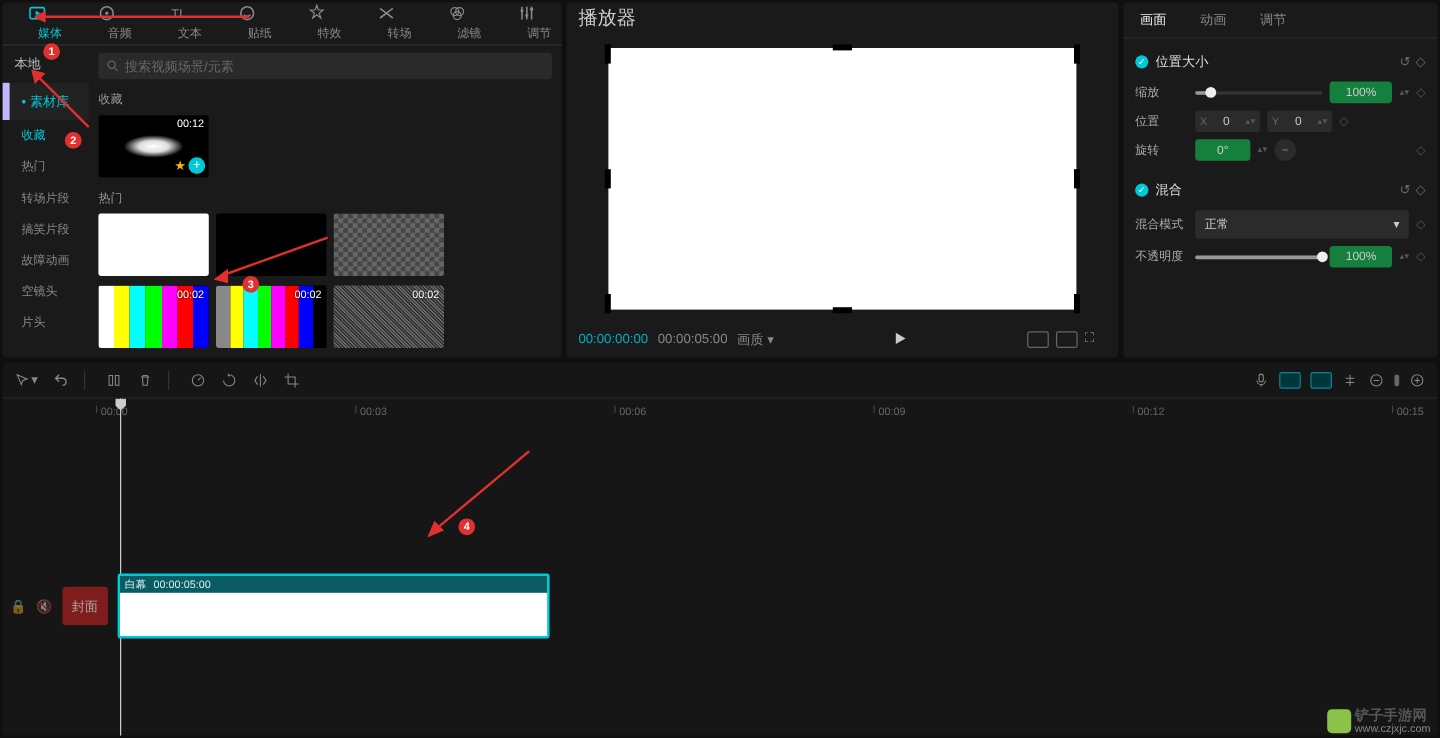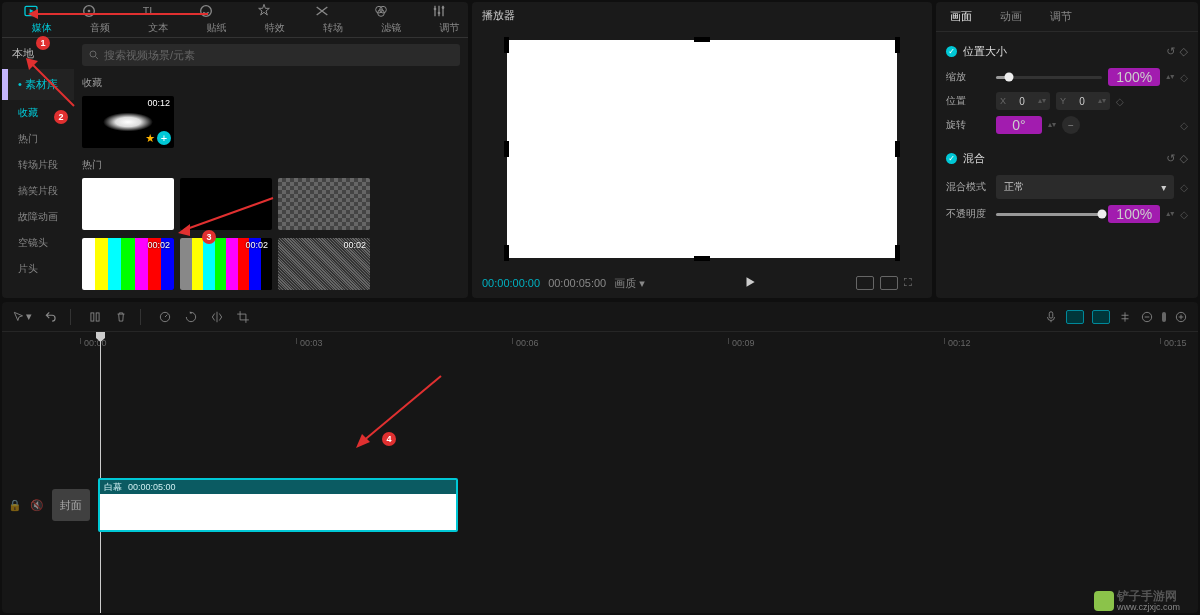--- a/index.html
+++ b/index.html
@@ -36,21 +36,21 @@
   .thumb .dur { position:absolute; top:2px; right:4px; font-size:9px; color:#fff; text-shadow:0 0 2px #000; }
   .thumb .addbtn { position:absolute; bottom:3px; right:3px; width:14px; height:14px; border-radius:50%; background:#00c8d6; color:#fff; display:flex; align-items:center; justify-content:center; font-size:11px; line-height:1; }
   .thumb .star { position:absolute; bottom:3px; right:19px; color:#ffb400; font-size:11px; }
   .effect1 { background: radial-gradient(ellipse 45% 30% at 50% 50%, #fff, #ddd 30%, transparent 60%), #000; }
   .effect2 { background: radial-gradient(ellipse 60% 20% at 50% 50%, #6ac8ff, transparent 70%), #000; }
   .bars { display:flex; height:100%; }
   .bars div { flex:1; }
   
   
   .player-panel { width: 460px; background:#1a1a1a; border-radius:4px; display:flex; flex-direction:column; }
-  .player-header { height:26px; display:flex; align-items:center; padding:0 10px; color:#ccc; font-size:11px; }
+  .player-header { height:26px; display:flex; align-items:center; padding:0 10px; color:#ccc; font-size:16px; }
   .player-stage-wrap { flex:1; display:flex; align-items:center; justify-content:center; padding: 4px 12px 2px 12px; }
   .player-stage { background:#fff; width: 390px; height: 218px; position:relative; }
   .handle { position:absolute; width:5px; height:16px; background:#000; }
   .handle.tl { left:-3px; top:-3px; } .handle.tr { right:-3px; top:-3px; }
   .handle.bl { left:-3px; bottom:-3px; } .handle.br { right:-3px; bottom:-3px; }
   .hh { height:5px; width:16px; }
   .handle.tc { left:50%; top:-3px; transform:translateX(-50%);} 
   .handle.bc { left:50%; bottom:-3px; transform:translateX(-50%);} 
   .handle.ml { top:50%; left:-3px; transform:translateY(-50%);} 
   .handle.mr { top:50%; right:-3px; transform:translateY(-50%);} 
@@ -73,21 +73,21 @@
   .insp-group-head { display:flex; align-items:center; padding: 6px 0; font-size:11px; color:#ddd; }
   .chk { width:11px; height:11px; border-radius:50%; background:#00c8d6; margin-right:6px; display:inline-flex; align-items:center; justify-content:center; color:#fff; font-size:8px; }
   .grow { flex:1; }
   .kf-icons { display:flex; gap:4px; color:#666; }
   .kf-icons span { cursor:pointer; }
   .prop-row { display:flex; align-items:center; padding: 3px 0; gap:6px; font-size:10px; }
   .prop-label { width:44px; color:#aaa; }
   .slider { flex:1; height:3px; background:#333; border-radius:2px; position:relative; }
   .slider .fill { position:absolute; left:0; top:0; bottom:0; background:#999; border-radius:2px; }
   .slider .knob { position:absolute; top:50%; width:9px; height:9px; background:#eee; border-radius:50%; transform:translate(-50%,-50%); }
-  .num-box { width:52px; height:18px; background:#a21caf; border-radius:3px; display:flex; align-items:center; justify-content:center; color:#ccc; font-size:14px; }
+  .num-box { width:52px; height:18px; background:#15803d; border-radius:3px; display:flex; align-items:center; justify-content:center; color:#ccc; font-size:10px; }
   .xy-box { width:54px; height:18px; background:#2b2b2b; border-radius:3px; display:flex; align-items:center; padding:0 4px; color:#ccc; gap:4px; }
   .xy-box .xylab { color:#666; font-size:9px; }
   .stepper { color:#555; font-size:8px; line-height:1; }
   .select-box { flex:1; height:20px; background:#2b2b2b; border-radius:3px; display:flex; align-items:center; padding:12px 8px; color:#ccc; justify-content:space-between; cursor:pointer; }
   .round-btn { width:18px; height:18px; border-radius:50%; background:#2b2b2b; display:flex; align-items:center; justify-content:center; color:#888; font-size:10px; cursor:pointer; }
   
   
   .timeline-panel { height: 311px; background:#161616; margin:2px; border-radius:4px; display:flex; flex-direction:column; }
   .tl-toolbar { height:30px; display:flex; align-items:center; padding:0 10px; gap:12px; color:#888; border-bottom:1px solid #262626; }
   .tl-toolbar .tool { cursor:pointer; display:flex; align-items:center; }
@@ -95,33 +95,33 @@
   .tl-toolbar .right-tools { display:flex; gap:8px; align-items:center; }
   .tl-toolbar svg { width:14px; height:14px; fill:#888; }
   .rt-box { width:18px; height:14px; background:#00363a; border:1px solid #00889a; border-radius:2px; }
   
   .tl-ruler { height:22px; position:relative; margin-left:74px; color:#666; font-size:9px; }
   .tick { position:absolute; top:6px; border-left:1px solid #444; height:6px; padding-left:3px; }
   .tl-body { flex:1; position:relative; display:flex; }
   .tl-left { width:94px; display:flex; flex-direction:column; }
   .tl-left-spacer { flex:1; }
   .tl-left-bottom { height:36px; display:flex; align-items:center; justify-content:center; gap:8px; color:#666; }
-  .cover-btn { height:30px; padding:16px 8px; background:#404040; border-radius:3px; display:flex; align-items:center; color:#aaa; font-size:11px; cursor:pointer; }
+  .cover-btn { height:30px; padding:16px 8px; background:#7f1d1d; border-radius:3px; display:flex; align-items:center; color:#aaa; font-size:11px; cursor:pointer; }
   .tl-tracks { flex:1; position:relative; }
   .playhead { position:absolute; top:-22px; bottom:0; width:1px; background:#ccc; left:4px; }
   .playhead::before { content:''; position:absolute; top:0; left:-4px; width:9px; height:10px; background:#ccc; clip-path: polygon(0 0,100% 0,100% 60%,50% 100%,0 60%); }
   
   .clip { position:absolute; left:2px; top:124px; width:360px; height:54px; border:2px solid #00c8d6; background:#fff; border-radius:2px; cursor:pointer; }
   .clip-head { position:absolute; top:0; left:0; right:0; height:14px; background:#0b5b62; color:#cfeff2; font-size:9px; display:flex; align-items:center; padding:0 4px; gap:6px; }
   
   
   .arrow { position:absolute; pointer-events:none; }
   .badge { position:absolute; width:14px; height:14px; border-radius:50%; background:#e03030; color:#fff; font-size:9px; display:flex; align-items:center; justify-content:center; font-weight:bold; }
   
-  .watermark { position:absolute; right:20px; bottom:2px; font-size:11px; color:#888; display:flex; align-items:center; gap:3px; }
+  .watermark { position:absolute; right:8px; bottom:2px; font-size:11px; color:#888; display:flex; align-items:center; gap:3px; }
   .wm-logo { width:20px; height:20px; background:#8bc34a; border-radius:4px; position:relative; }
   .wm-text { line-height:1.1; }
   .wm-text .cn { color:#555; font-weight:bold; font-size:12px; }
   .wm-text .url { color:#888; font-size:9px;text-align:right; }
 </style>
 </head>
 <body>
 
 <div class="top-row">
 

